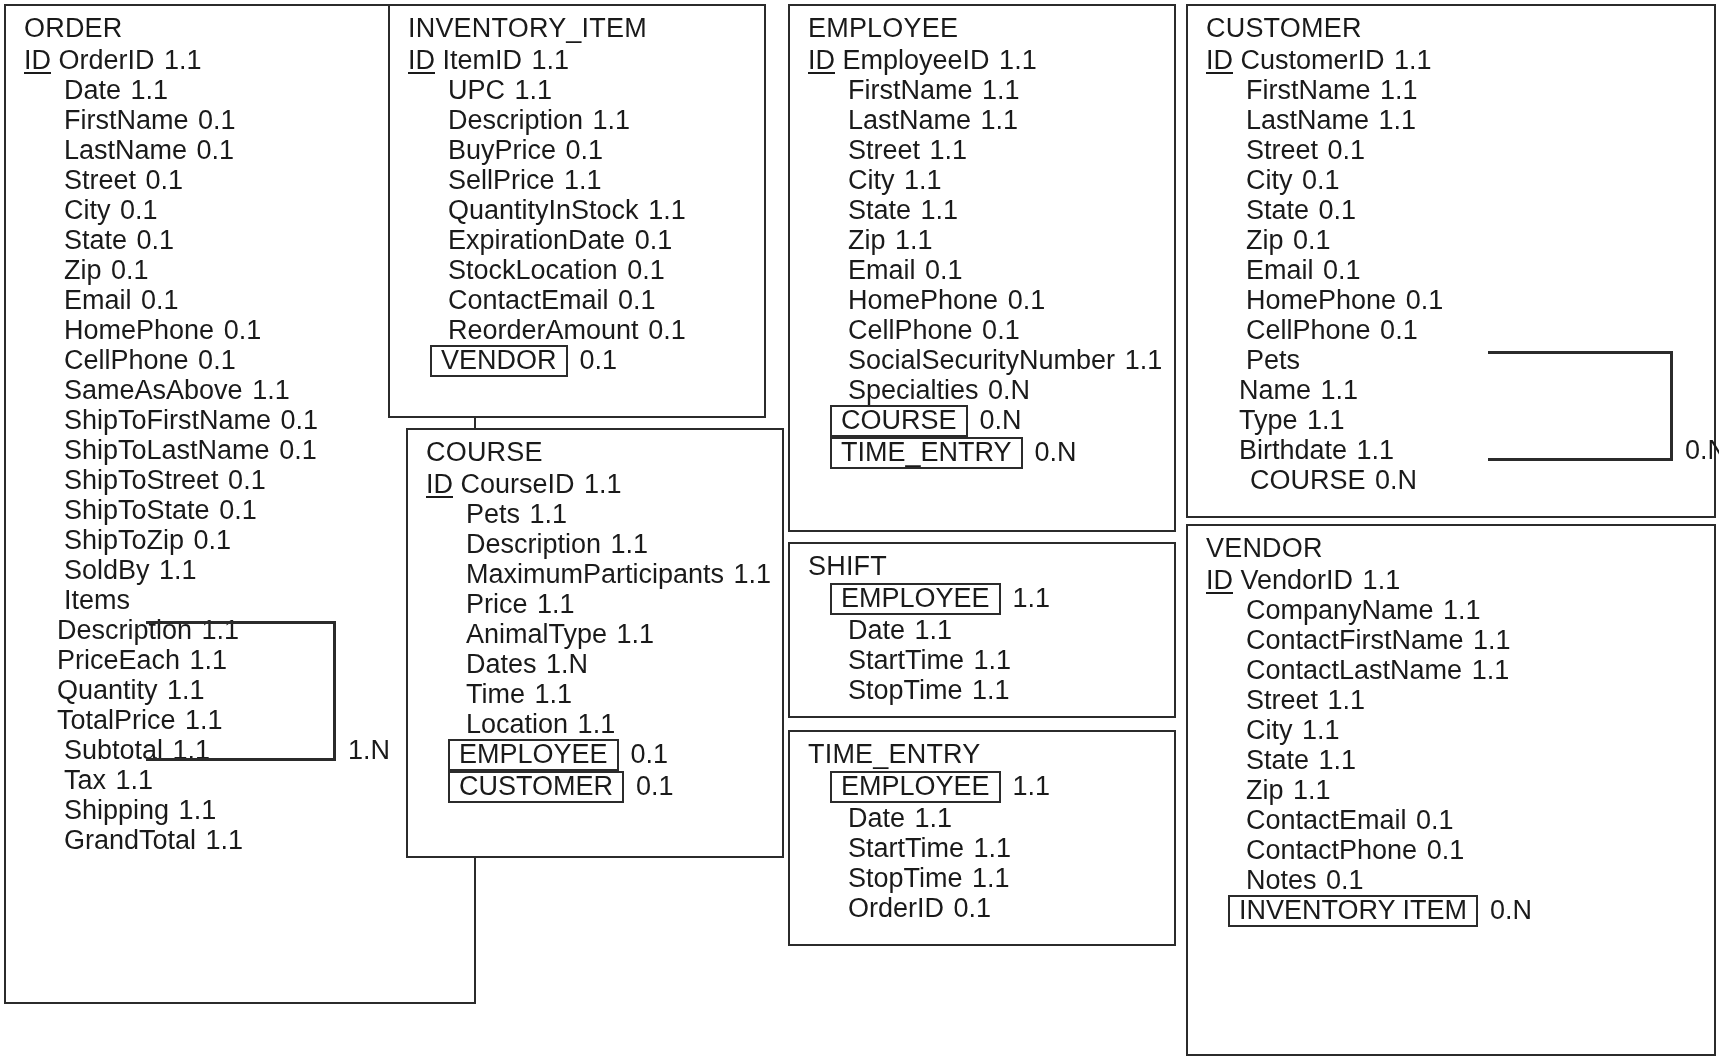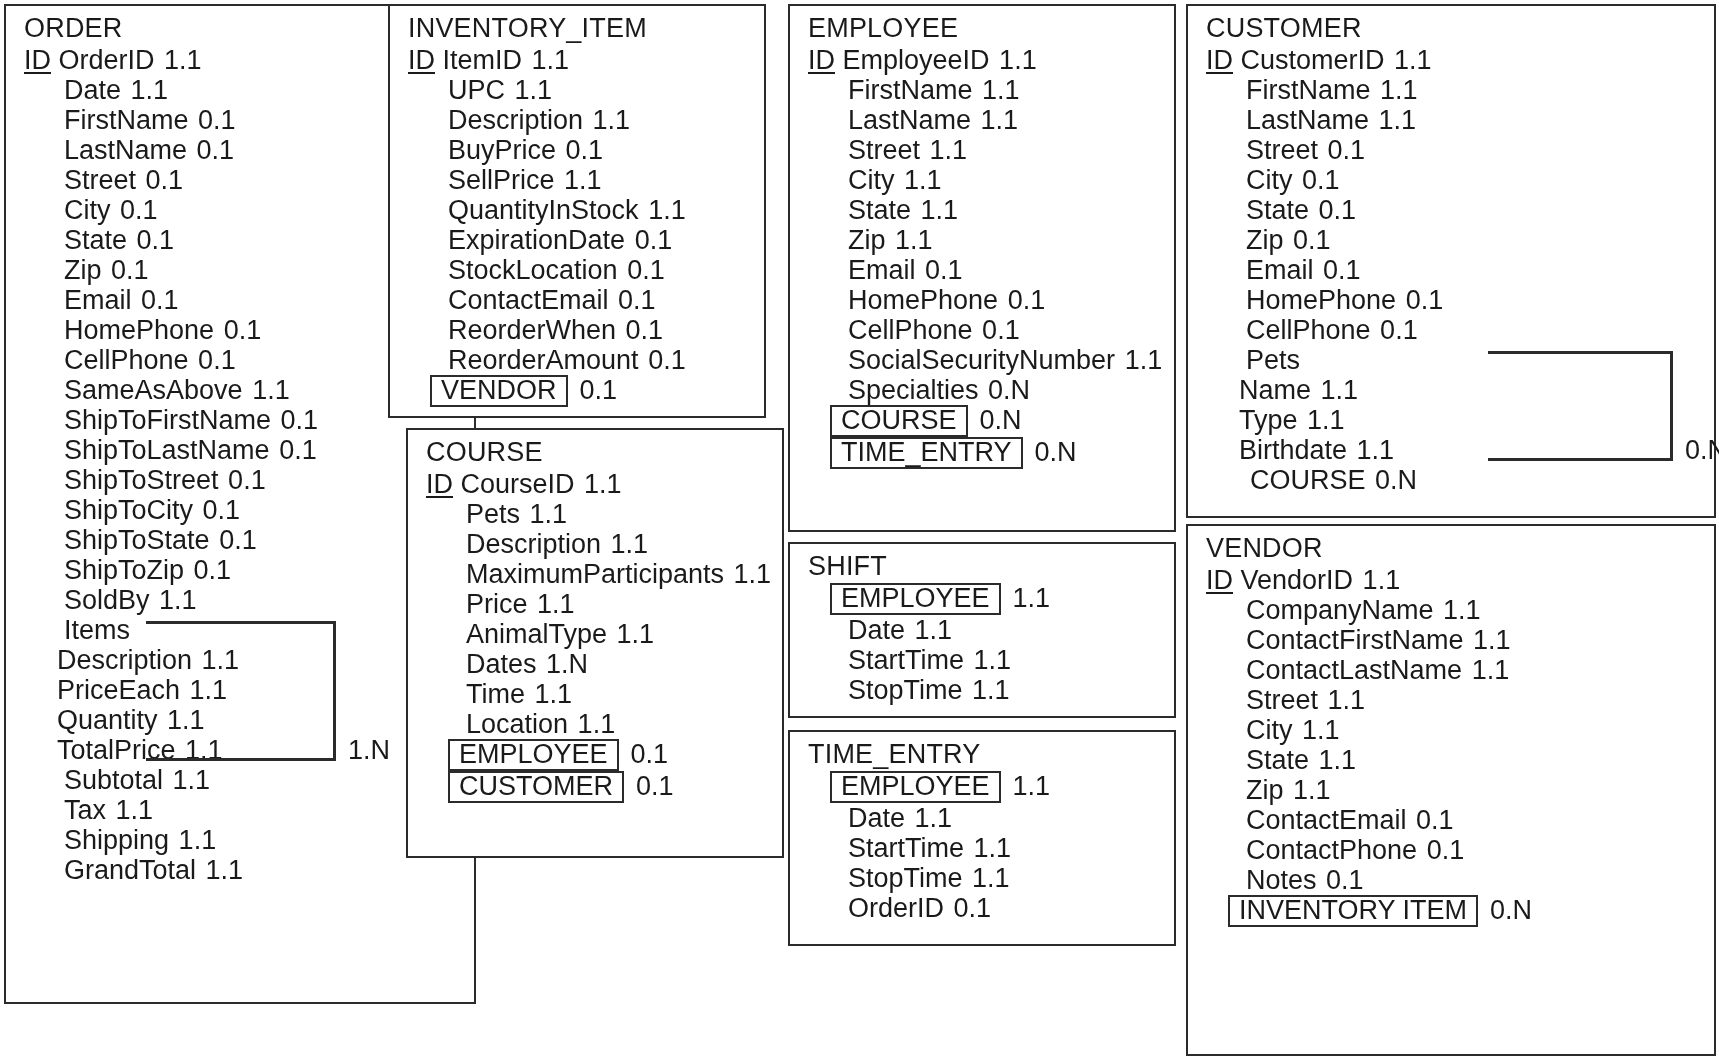--- a/index.html
+++ b/index.html
@@ -92,21 +92,20 @@
       <li class="attr lvl1"><span>City</span> <span class="card">0.1</span></li>
       <li class="attr lvl1"><span>State</span> <span class="card">0.1</span></li>
       <li class="attr lvl1"><span>Zip</span> <span class="card">0.1</span></li>
       <li class="attr lvl1"><span>Email</span> <span class="card">0.1</span></li>
       <li class="attr lvl1"><span>HomePhone</span> <span class="card">0.1</span></li>
       <li class="attr lvl1"><span>CellPhone</span> <span class="card">0.1</span></li>
       <li class="attr lvl1"><span>SameAsAbove</span> <span class="card">1.1</span></li>
       <li class="attr lvl1"><span>ShipToFirstName</span> <span class="card">0.1</span></li>
       <li class="attr lvl1"><span>ShipToLastName</span> <span class="card">0.1</span></li>
       <li class="attr lvl1"><span>ShipToStreet</span> <span class="card">0.1</span></li>
-      <li class="attr lvl1"><span>ShipToCity</span> <span class="card">0.1</span></li>
       <li class="attr lvl1"><span>ShipToState</span> <span class="card">0.1</span></li>
       <li class="attr lvl1"><span>ShipToZip</span> <span class="card">0.1</span></li>
       <li class="attr lvl1"><span>SoldBy</span> <span class="card">1.1</span></li>
       <li class="attr lvl1"><span>Items</span></li>
       <li class="attr lvl2"><span>Description</span> <span class="card">1.1</span></li>
       <li class="attr lvl2"><span>PriceEach</span> <span class="card">1.1</span></li>
       <li class="attr lvl2"><span>Quantity</span> <span class="card">1.1</span></li>
       <li class="attr lvl2"><span>TotalPrice</span> <span class="card">1.1</span></li>
       <li class="attr lvl1"><span>Subtotal</span> <span class="card">1.1</span></li>
       <li class="attr lvl1"><span>Tax</span> <span class="card">1.1</span></li>
@@ -121,21 +120,20 @@
     <ul class="attr-list">
       <li class="attr"><span class="idtag">ID</span> <span>ItemID</span> <span class="card">1.1</span></li>
       <li class="attr lvl1"><span>UPC</span> <span class="card">1.1</span></li>
       <li class="attr lvl1"><span>Description</span> <span class="card">1.1</span></li>
       <li class="attr lvl1"><span>BuyPrice</span> <span class="card">0.1</span></li>
       <li class="attr lvl1"><span>SellPrice</span> <span class="card">1.1</span></li>
       <li class="attr lvl1"><span>QuantityInStock</span> <span class="card">1.1</span></li>
       <li class="attr lvl1"><span>ExpirationDate</span> <span class="card">0.1</span></li>
       <li class="attr lvl1"><span>StockLocation</span> <span class="card">0.1</span></li>
       <li class="attr lvl1"><span>ContactEmail</span> <span class="card">0.1</span></li>
-      <li class="attr lvl1"><span>ReorderWhen</span> <span class="card">0.1</span></li>
       <li class="attr lvl1"><span>ReorderAmount</span> <span class="card">0.1</span></li>
       <li class="attr ref"><span class="refbox">VENDOR</span><span class="card">0.1</span></li>
     </ul>
   </div>
 <div id="course" class="entity">
     <div class="ent-title">COURSE</div>
     <ul class="attr-list">
       <li class="attr"><span class="idtag">ID</span> <span>CourseID</span> <span class="card">1.1</span></li>
       <li class="attr lvl1"><span>Pets</span> <span class="card">1.1</span></li>
       <li class="attr lvl1"><span>Description</span> <span class="card">1.1</span></li>

